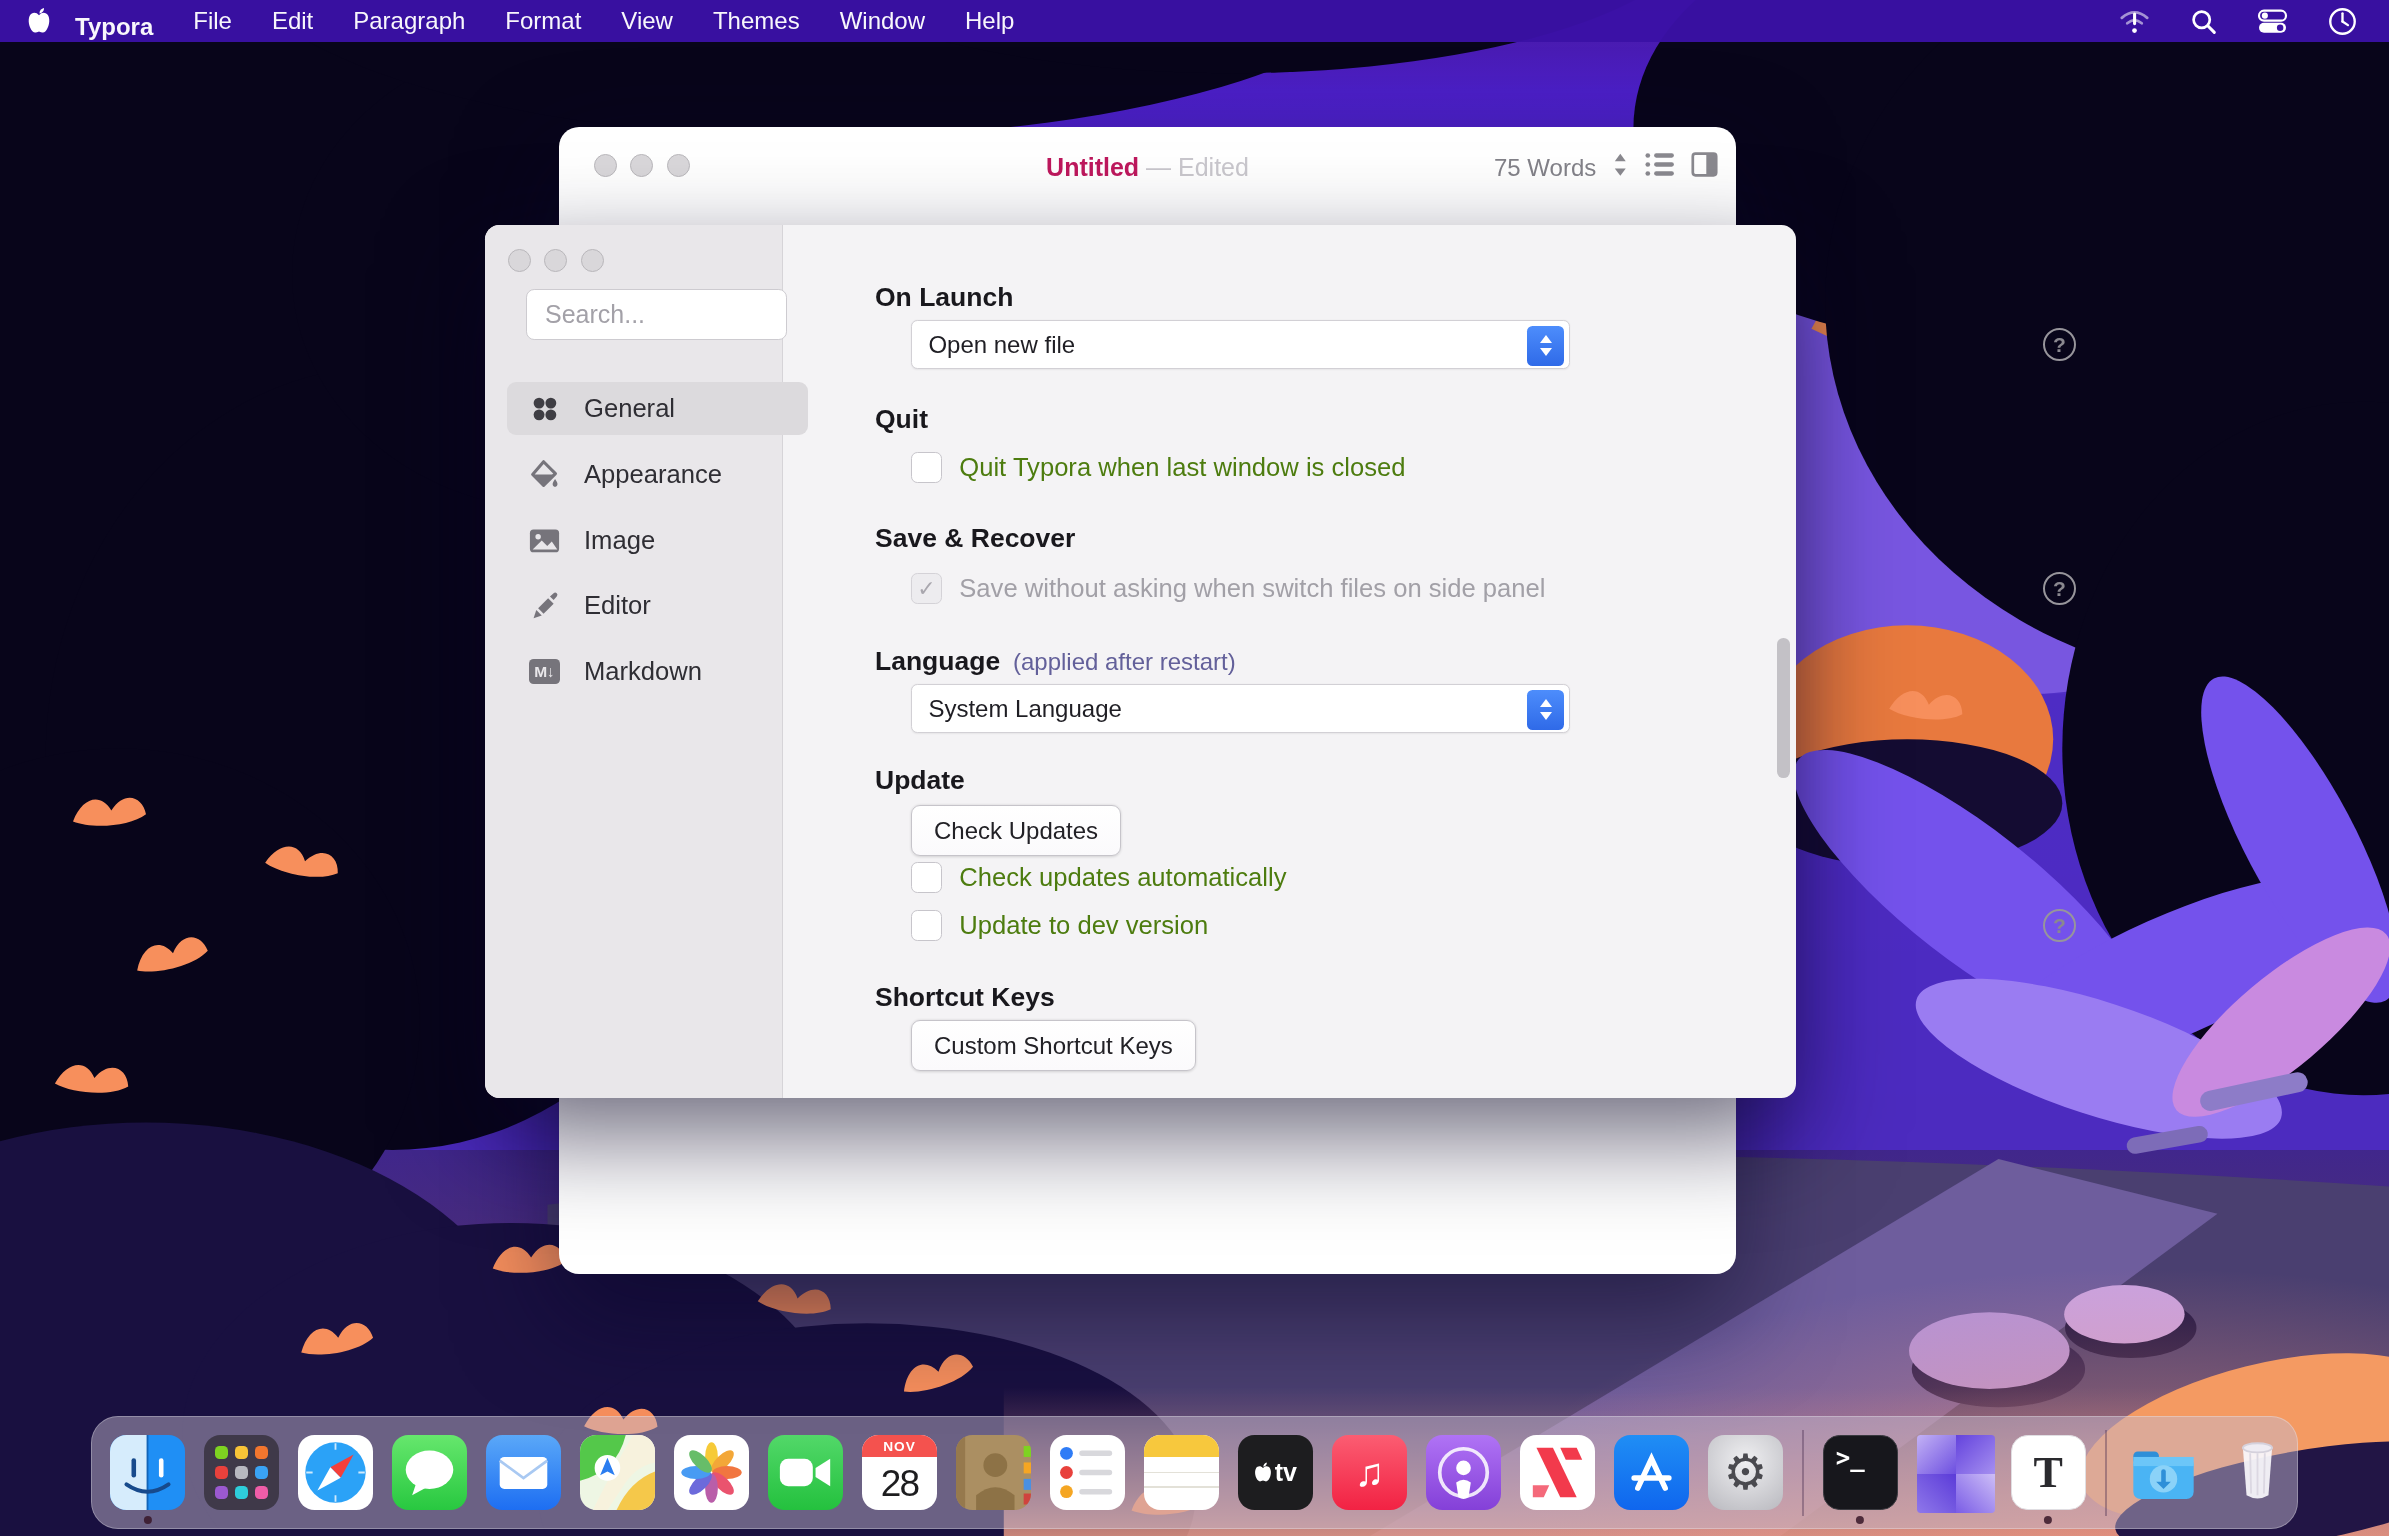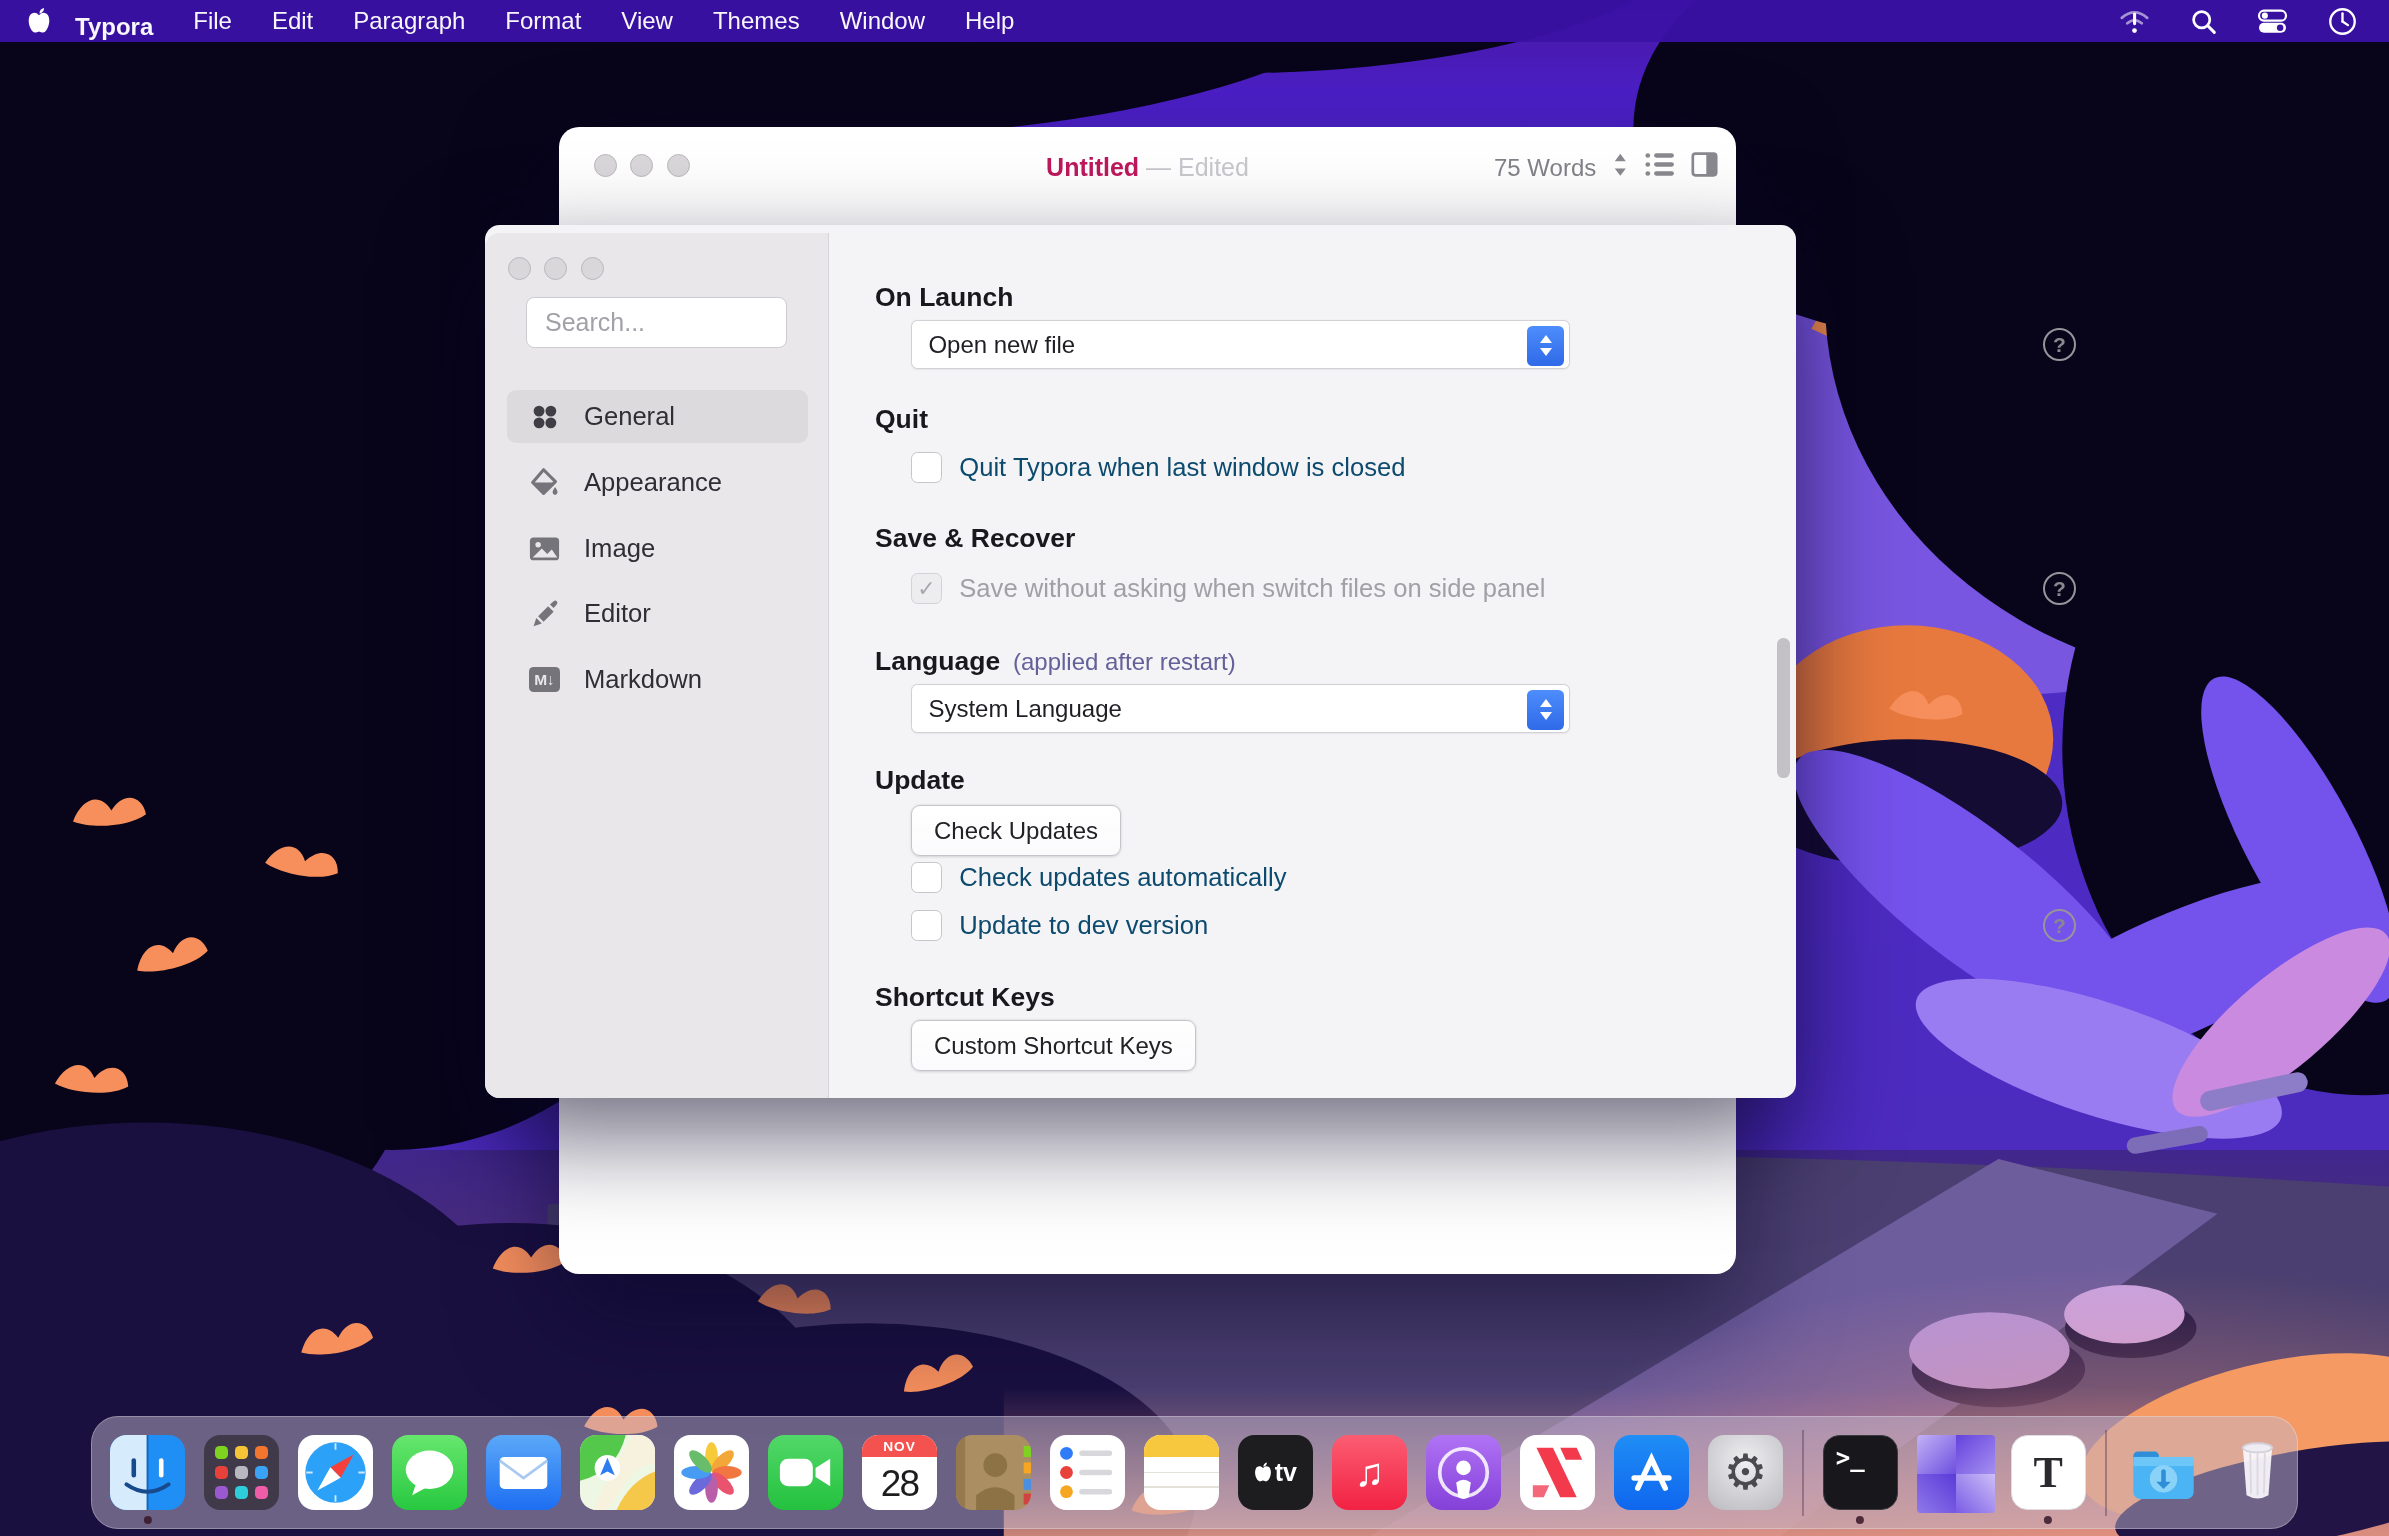--- a/index.html
+++ b/index.html
@@ -27,21 +27,21 @@
   .doc-titlebar { position:relative; height:66px; }
   .tl { position:absolute; width:23px; height:23px; border-radius:50%;
     background:#d9d7da; border:0.9px solid #b9b7bb; top:26.5px; }
   .doc-title { position:absolute; top:25.6px; left:0; right:0; text-align:center; font-size:25px; }
   .doc-title .t-name { color:#be185d; font-weight:700; }
   .doc-title .t-dash, .doc-title .t-edited { color:#c9c7cd; font-weight:400; }
   .doc-right { position:absolute; right:18px; top:24px; display:flex; align-items:center; gap:16.4px; color:#838289; font-size:24px; }
 
   .prefs-window { position:absolute; left:485px; top:225px; width:1311px; height:873px;
     border-radius:14.6px; background:#f4f3f5; box-shadow:0 37px 100px rgba(8,4,35,0.6); z-index:20; }
-  .prefs-sidebar { position:absolute; left:0; top:8px; bottom:0; width:344px;
+  .prefs-sidebar { position:absolute; left:0; top:0; bottom:0; width:298px;
     background:#e9e7ea; border-right:0.9px solid #d6d4d8; border-radius:14.6px 0 0 14.6px; }
   .search-box { position:absolute; left:41px; top:64px; width:261px; height:51px;
     background:#ffffff; border:0.9px solid #cdcbd0; border-radius:8.2px; font-size:25px;
     color:#3c3b41; padding:0 18px; outline:none; font-family:"Liberation Sans",sans-serif; }
   .search-box::placeholder { color:#a3a1a8; }
   .nav { position:absolute; left:22px; top:157px; width:301px; }
   .nav-item { position:relative; height:53px; margin-bottom:12.8px; border-radius:9px;
     display:flex; align-items:center; padding-left:22px; gap:24px; font-size:25.6px; color:#2f2e34; }
   .nav-item.selected { background:#dcdadd; }
   .nav-ic { width:31px; height:31px; display:flex; align-items:center; justify-content:center; }
@@ -59,21 +59,21 @@
     align-items:center; justify-content:center; gap:4.6px; }
   .stepper .up { width:0; height:0; border-left:6.4px solid transparent; border-right:6.4px solid transparent; border-bottom:8.2px solid #fff; }
   .stepper .down { width:0; height:0; border-left:6.4px solid transparent; border-right:6.4px solid transparent; border-top:8.2px solid #fff; }
   .help { position:absolute; left:1214px; width:33px; height:33px; border-radius:50%;
     border:2.7px solid #97959b; color:#8a888f; font-size:21px; font-weight:700;
     display:flex; align-items:center; justify-content:center; }
   .cb-row { position:absolute; left:82px; display:flex; align-items:center; gap:17.3px; }
   .cb { width:31px; height:31px; background:#ffffff; border:1.8px solid #c7c5cb; border-radius:6.4px;
     display:flex; align-items:center; justify-content:center; font-size:22px; color:#a9a7ae; }
   .cb.checked-disabled { background:#edecef; border-color:#d4d2d7; }
-  .cb-label { font-size:25.6px; color:#0c4a6e; }
+  .cb-label { font-size:25.6px; color:#4d7c0f; }
   .cb-row.disabled .cb-label { color:#a2a0a7; }
   .pbtn { position:absolute; left:82px; height:51px; background:linear-gradient(180deg,#ffffff,#fbfafc);
     border:0.9px solid #c6c4ca; border-radius:9px; font-size:24px; color:#222126;
     display:flex; align-items:center; padding:0 22px; box-shadow:0 0.9px 2.7px rgba(0,0,0,0.14); }
   .scroll-thumb { position:absolute; right:6.4px; top:413px; width:12.8px; height:140px;
     border-radius:6.4px; background:#c3c1c6; }
 
   
   .dock { position:absolute; left:91px; top:1416px; width:2207px; height:113px;
     background:rgba(196,186,206,0.48); border:0.9px solid rgba(255,255,255,0.28);

